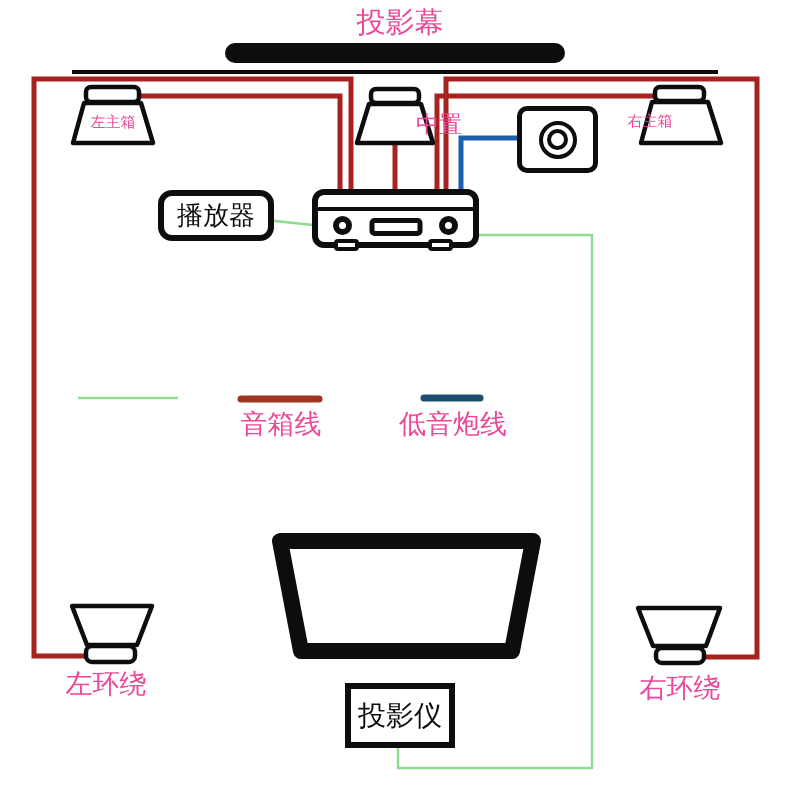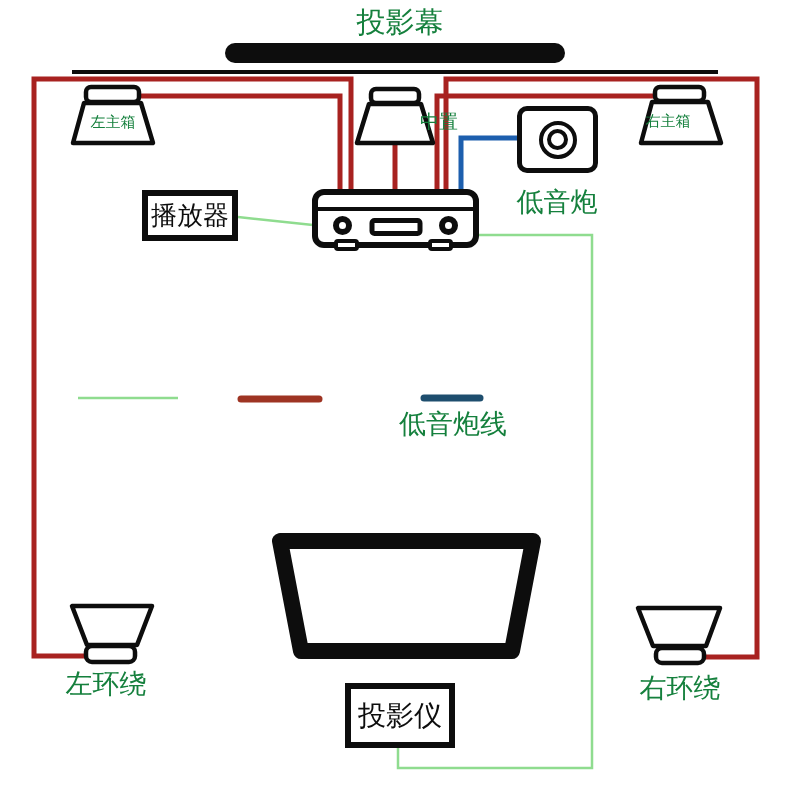--- a/index.html
+++ b/index.html
@@ -2,27 +2,27 @@
 <html><head>
 <meta charset="utf-8">
 <style>
   html,body{margin:0;padding:0;background:#ffffff;}
   #canvas{
     position:relative;width:789px;height:805px;background:#ffffff;overflow:hidden;
     font-family:"DejaVu Sans",sans-serif;color:#0d0d0d;
   }
   .abs{position:absolute;}
   .label{
-    position:absolute;text-align:center;color:#15803d;
+    position:absolute;text-align:center;color:#ec4899;
     font-weight:500;line-height:1.15;white-space:nowrap;
   }
   .fs-big{font-size:27px;}
   .fs-title{font-size:29px;}
   .fs-spk{font-size:15px;}
-  .fs-ctr{font-size:19px;padding-left:44px;}
+  .fs-ctr{font-size:23px;padding-left:44px;}
   .box{
     position:absolute;background:#ffffff;border:6px solid #0d0d0d;
     display:flex;align-items:center;justify-content:center;
     box-sizing:border-box;z-index:3;font-size:26px;font-weight:500;
   }
   #screen-bar{
     left:225px;top:43px;width:340px;height:20px;background:#0d0d0d;border-radius:10px;z-index:2;
   }
   #top-line{left:72px;top:70px;width:646px;height:4px;background:#0d0d0d;z-index:1;}
   #wires{position:absolute;left:0;top:0;z-index:1;}
@@ -102,43 +102,43 @@
       <rect x="656" y="648" width="48" height="15" rx="6" fill="#fff" stroke="#0d0d0d" stroke-width="4.5"></rect>
     </g>
 
     <line x1="78" y1="398" x2="178" y2="398" stroke-width="2.5" stroke="#8fdc8f"></line>
     <line x1="241" y1="399" x2="319" y2="399" stroke-width="7" stroke-linecap="round" stroke="#9e3423"></line>
     <line x1="424" y1="398" x2="480" y2="398" stroke-width="7" stroke-linecap="round" stroke="#1e4e6e"></line>
   </svg>
 
   <div class="label fs-spk z4" style="left:75px;top:114px;width:76px;">左主箱</div>
   <div class="label fs-ctr z4" style="left:366px;top:111px;width:58px;">中置</div>
-  <div class="label fs-spk z4" style="left:630px;top:113px;width:76px;">右主箱</div>
+  <div class="label fs-spk z4" style="left:612px;top:113px;width:76px;">右主箱</div>
   <div class="label fs-big" style="left:56px;top:671px;width:100px;font-family:Liberation Mono, monospace;">左环绕</div>
   <div class="label fs-big" style="left:630px;top:672px;width:100px;">右环绕</div>
 
-  <div class="box" style="left:142px;top:190px;width:96px;height:51px;">
+  <div class="box" style="left:158px;top:190px;width:116px;height:51px;border-radius:14px;">
     <span>播放器</span>
   </div>
 
   <div id="amplifier" class="abs">
     <div id="amp-divider"></div>
     <div id="amp-knob-left" class="knob"></div>
     <div id="amp-display"></div>
     <div id="amp-knob-right" class="knob"></div>
     <div id="amp-foot-left" class="amp-foot"></div>
     <div id="amp-foot-right" class="amp-foot"></div>
   </div>
 
   <div id="subwoofer" class="abs">
     <div id="sub-ring-outer">
       <div id="sub-ring-inner"></div>
     </div>
   </div>
-  <div class="label fs-big" style="left:502px;top:186px;width:110px;">低音炮</div>
 
+  <div class="label fs-big" style="left:231px;top:408px;width:100px;">音箱线</div>
   <div class="label fs-big" style="left:392px;top:408px;width:122px;">低音炮线</div>
 
   <div class="box" style="left:345px;top:683px;width:110px;height:65px;font-size:28px;">
     <span>投影仪</span>
   </div>
 
 </div>
 
 </body></html>

